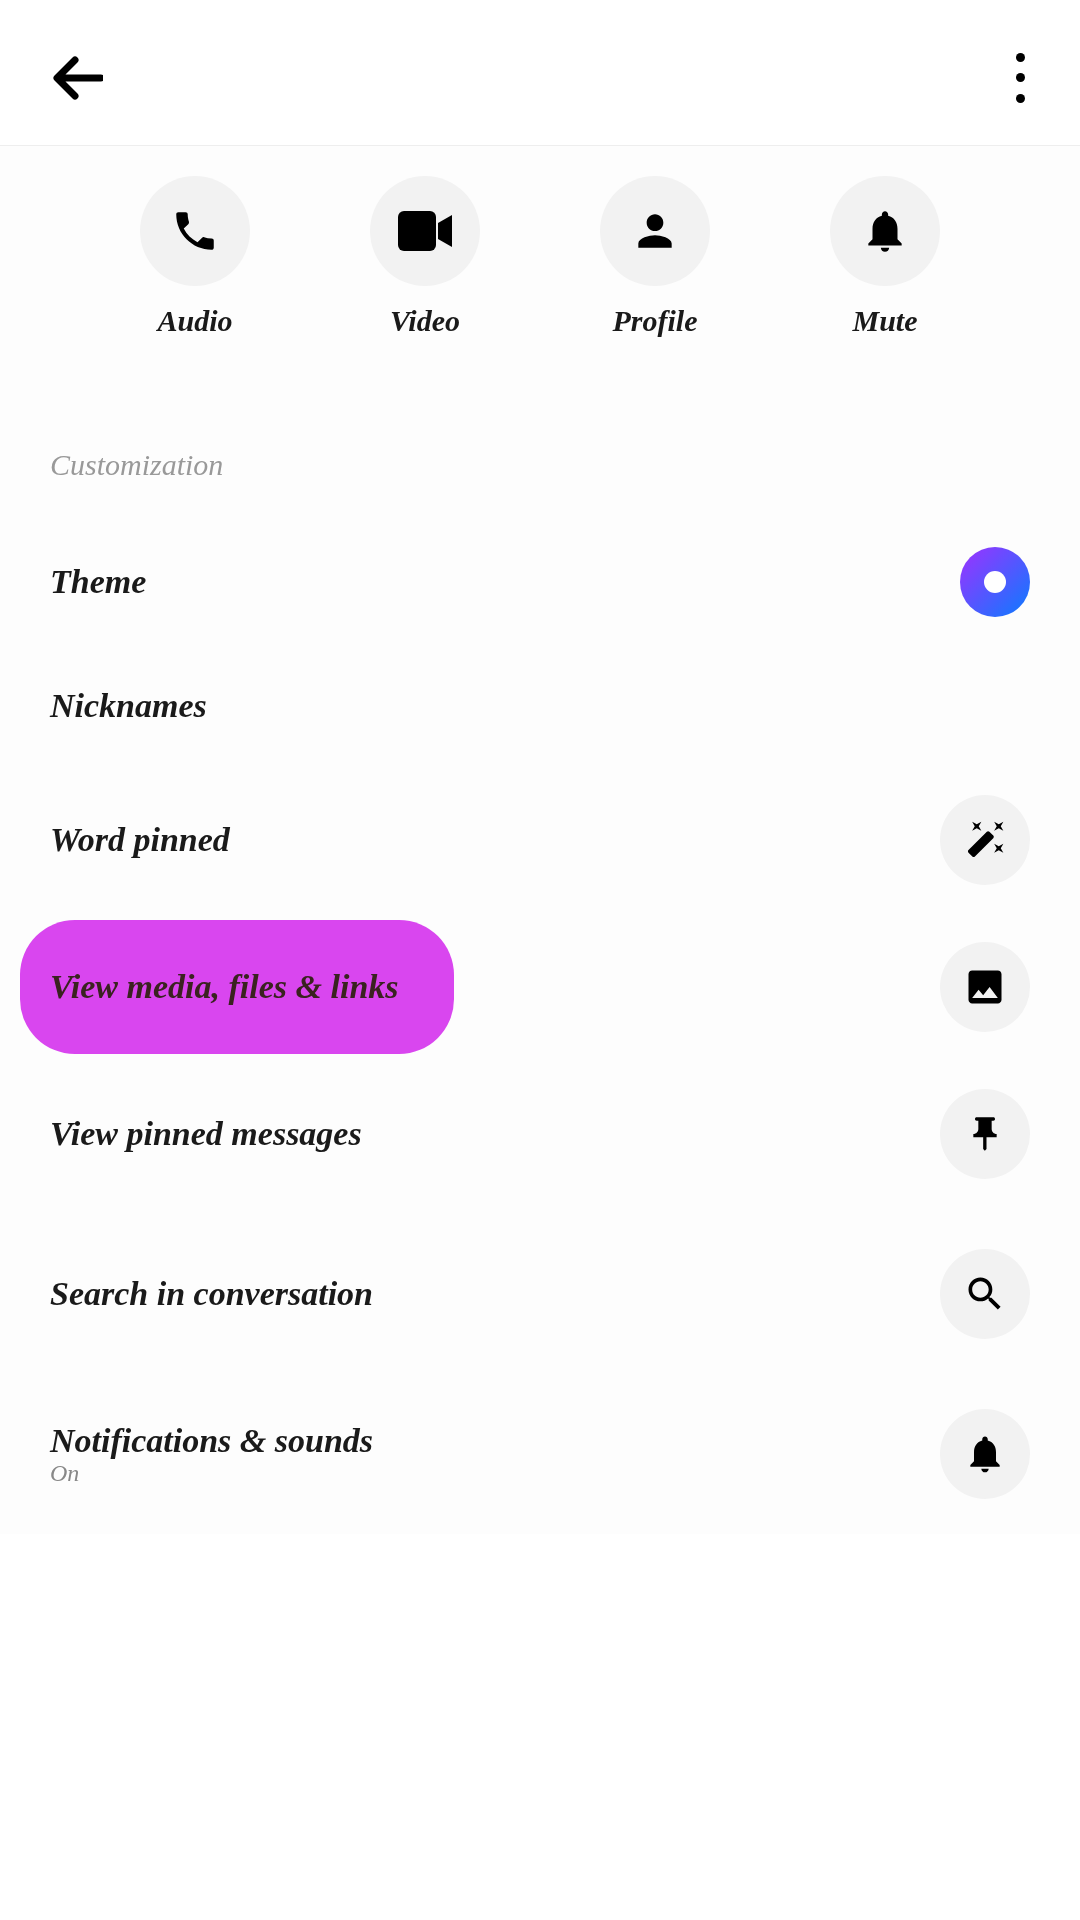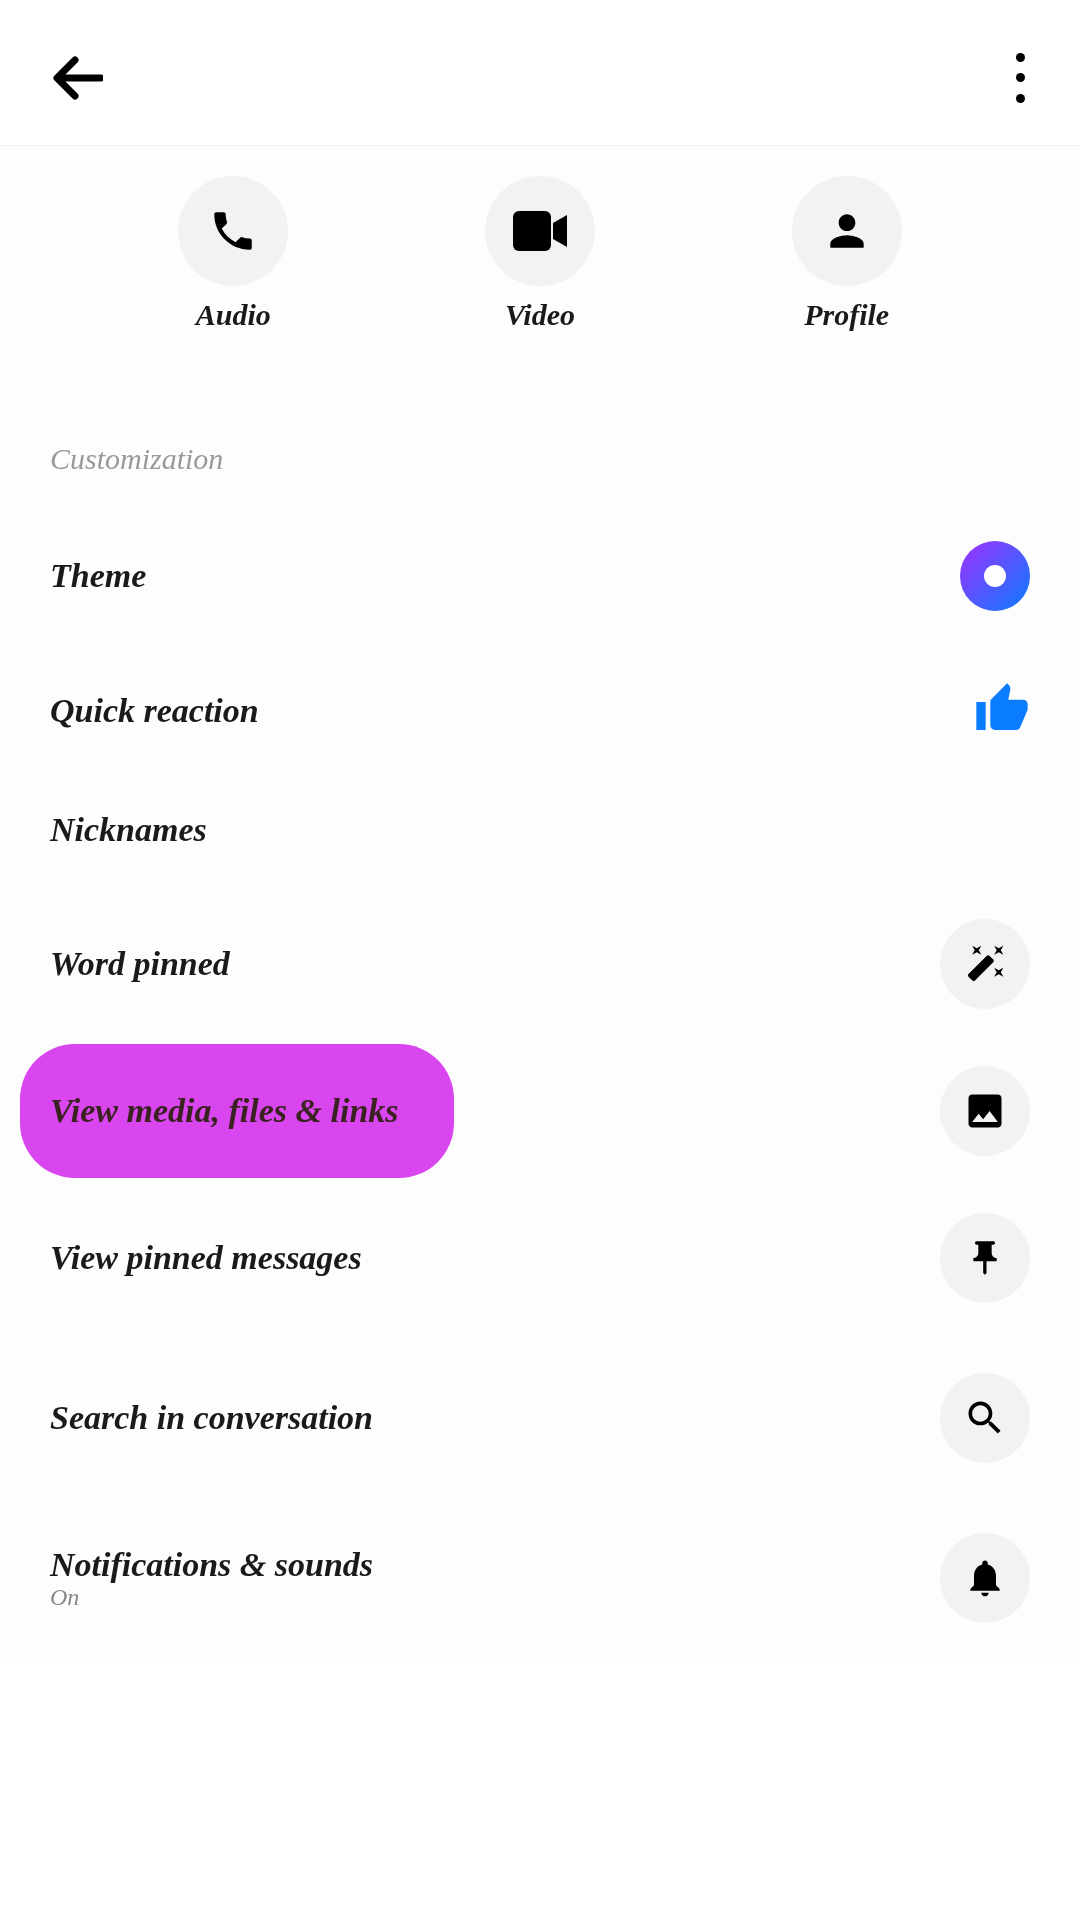--- a/index.html
+++ b/index.html
@@ -49,21 +49,21 @@
   }
   .action-row {
     display: flex;
     justify-content: space-around;
     padding: 0 80px 40px 80px;
   }
   .action-item {
     display: flex;
     flex-direction: column;
     align-items: center;
-    gap: 12px;
+    gap: 18px;
   }
   .circle-btn {
     width: 110px;
     height: 110px;
     border-radius: 50%;
     background: #f2f2f2;
     display: flex;
     align-items: center;
     justify-content: center;
   }
@@ -164,37 +164,37 @@
       <div class="action-label">Video</div>
     </div>
     <div class="action-item">
       <div class="circle-btn">
         <svg width="50" height="50" viewBox="0 0 24 24">
             <path fill="#000" d="M12 12c2.2 0 4-1.8 4-4s-1.8-4-4-4-4 1.8-4 4 1.8 4 4 4zm0 2c-2.7 0-8 1.3-8 4v2h16v-2c0-2.7-5.3-4-8-4z"></path>
           </svg>
       </div>
       <div class="action-label">Profile</div>
     </div>
+    <div class="action-item">
+      <div class="circle-btn">
+        <svg width="50" height="50" viewBox="0 0 24 24">
+            <path fill="#000" d="M12 22c1.1 0 2-.9 2-2h-4c0 1.1.9 2 2 2zm6-6v-5c0-3.1-1.6-5.6-4.5-6.3V4c0-.8-.7-1.5-1.5-1.5S10.5 3.2 10.5 4v.7C7.6 5.4 6 7.9 6 11v5l-2 2v1h16v-1l-2-2z"></path>
+          </svg>
+      </div>
+      <div class="action-label">Mute</div>
+    </div>
   </div>
 
   <div class="section-header">Customization</div>
 
   <div class="list-item">
     <div class="list-item-label">Theme</div>
     <div class="theme-swatch"></div>
   </div>
 
-  <div class="list-item">
-    <div class="list-item-label">Quick reaction</div>
-    <div>
-      <svg width="56" height="56" viewBox="0 0 24 24">
-          <path fill="#0a7cff" d="M1 21h4V9H1v12zm22-11c0-1.1-.9-2-2-2h-6.3l.9-4.6v-.3c0-.4-.2-.8-.4-1.1L14.2 1 7.6 7.6C7.2 7.9 7 8.4 7 9v10c0 1.1.9 2 2 2h9c.8 0 1.5-.5 1.8-1.2l3-7c.1-.3.2-.5.2-.8v-2z"></path>
-        </svg>
-    </div>
-  </div>
 
   <div class="list-item">
     <div class="list-item-label">Nicknames</div>
   </div>
 
   <div class="list-item">
     <div class="list-item-label">Word pinned</div>
     <div class="right-icon">
       <svg width="44" height="44" viewBox="0 0 24 24">
           <path fill="#000" d="M7.5 5.6L10 7 8.6 4.5 10 2 7.5 3.4 5 2l1.4 2.5L5 7l2.5-1.4zm12 9.8L17 14l1.4 2.5L17 19l2.5-1.4L22 19l-1.4-2.5L22 14l-2.5 1.4zM22 2l-2.5 1.4L17 2l1.4 2.5L17 7l2.5-1.4L22 7l-1.4-2.5L22 2zm-7.6 5.5c-.4-.4-1-.4-1.4 0l-10 10c-.4.4-.4 1 0 1.4l2.1 2.1c.4.4 1 .4 1.4 0l10-10c.4-.4.4-1 0-1.4l-2.1-2.1z"></path>

